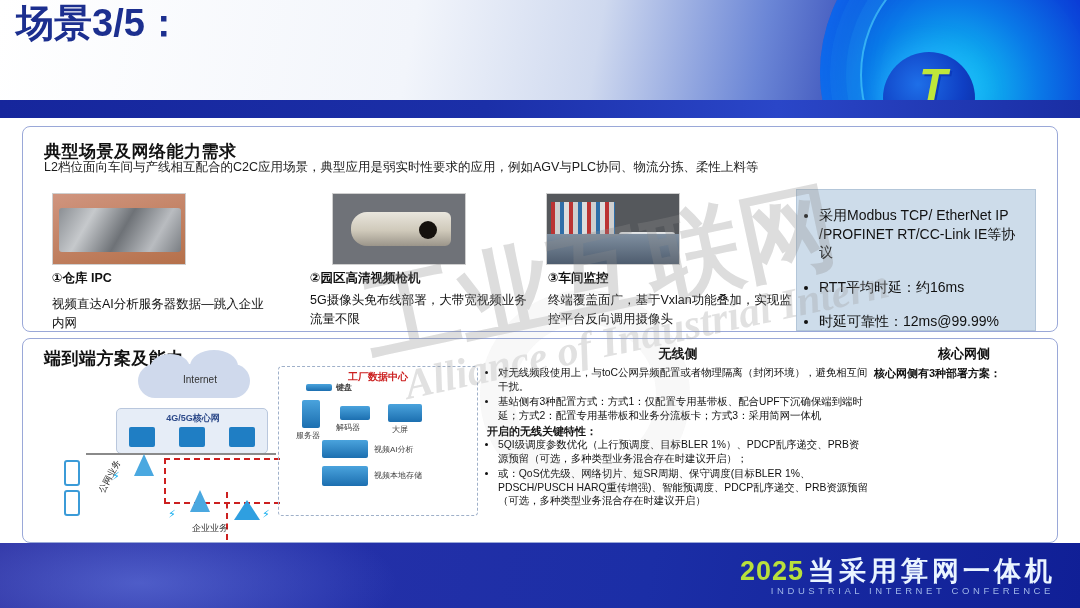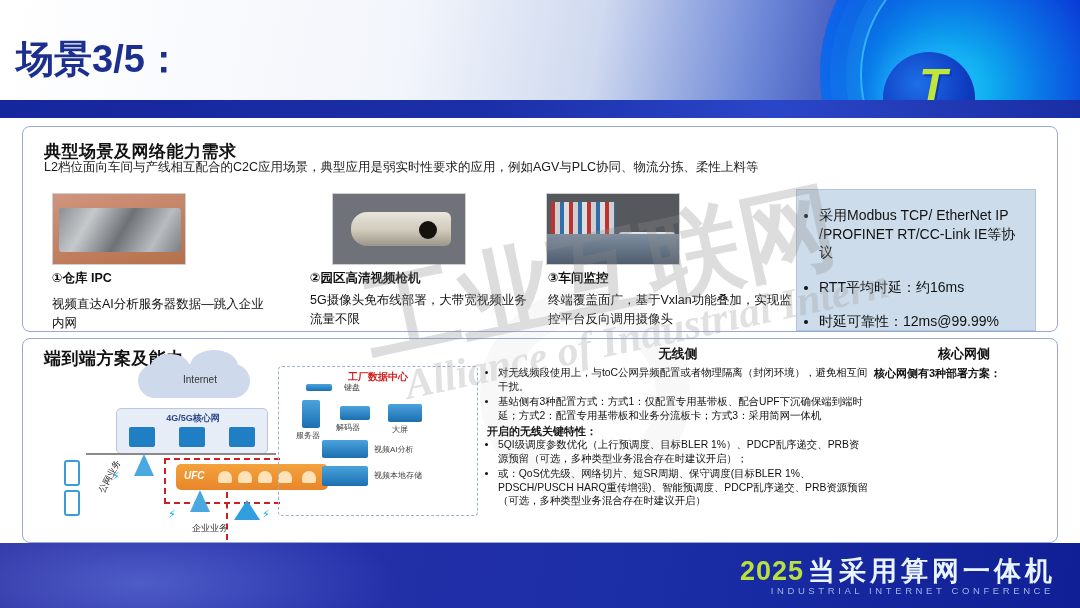--- a/index.html
+++ b/index.html
@@ -40,21 +40,21 @@
     color:#bfe63a; text-shadow: 2px 2px 0 #0c3bbd;
     font-family:"Liberation Sans", sans-serif; line-height:1;
   }
   .hdr-title {
     position: absolute; left: 16px; top: 4px;
     color: #1c2f8f;
     font-weight: bold;
     line-height: 1.02;
     letter-spacing: 0px;
   }
-  .hdr-line1 { font-size: 38px; display:block;margin-top:36px; }
+  .hdr-line1 { font-size: 38px; display:block; }
   .hdr-line2 { font-size: 44px; display:block; white-space:nowrap; }
   .hdr-bar {
     position: absolute; left: 0; top: 100px; width: 1080px; height: 18px;
     background: linear-gradient(90deg,#16269c 0%,#1b2fa8 45%,#2a46c8 72%,#1a2ea4 100%);
   }
 
   
   .watermark {
     position:absolute; left:330px; top:170px; width:640px; height:210px;
     pointer-events:none; z-index: 40; opacity:.30;
@@ -262,39 +262,31 @@
     <span>Internet</span>
   </div>
   <div class="d-corebox">
     <span>4G/5G核心网</span>
     <div class="d-node" style="left:12px;"></div>
     <div class="d-node" style="left:62px;"></div>
     <div class="d-node" style="left:112px;"></div>
   </div>
   <div class="d-line"></div>
 
-  <div class="d-ufc">
-    <em>UFC</em>
-    <i style="left:42px;"></i>
-    <i style="left:62px;"></i>
-    <i style="left:82px;"></i>
-    <i style="left:102px;"></i>
-    <i style="left:126px;"></i>
-  </div>
 
   <div class="d-dash-v" style="left:134px; top:98px; height:46px;"></div>
   <div class="d-dash-h" style="left:134px; top:98px; width:116px;"></div>
   <div class="d-dash-h" style="left:134px; top:142px; width:116px;"></div>
   <div class="d-dash-v" style="left:196px; top:132px; height:48px;"></div>
 
   <div class="d-dc"></div>
   <div class="d-dc-title">工厂数据中心</div>
 
   <div class="d-srv" style="left:276px; top:24px; width:26px; height:7px;"></div>
-  <div class="d-srvlbl" style="left:314px; top:22px;">键盘</div>
+  <div class="d-srvlbl" style="left:306px; top:22px;font-weight:bold;">键盘</div>
 
   <div class="d-srv" style="left:272px; top:40px; width:18px; height:28px;"></div>
   <div class="d-srvlbl" style="left:266px; top:70px;">服务器</div>
 
   <div class="d-srv" style="left:310px; top:46px; width:30px; height:14px;"></div>
   <div class="d-srvlbl" style="left:306px; top:62px;">解码器</div>
 
   <div class="d-srv" style="left:358px; top:44px; width:34px; height:18px;"></div>
   <div class="d-srvlbl" style="left:362px; top:64px;">大屏</div>
 

